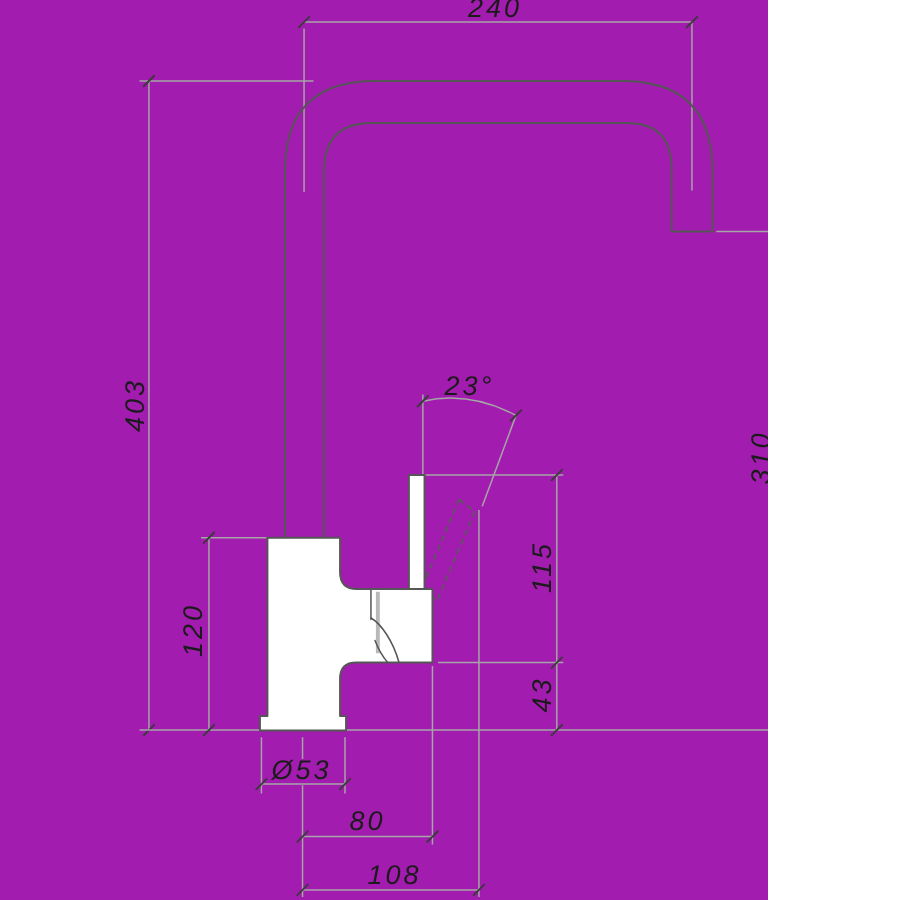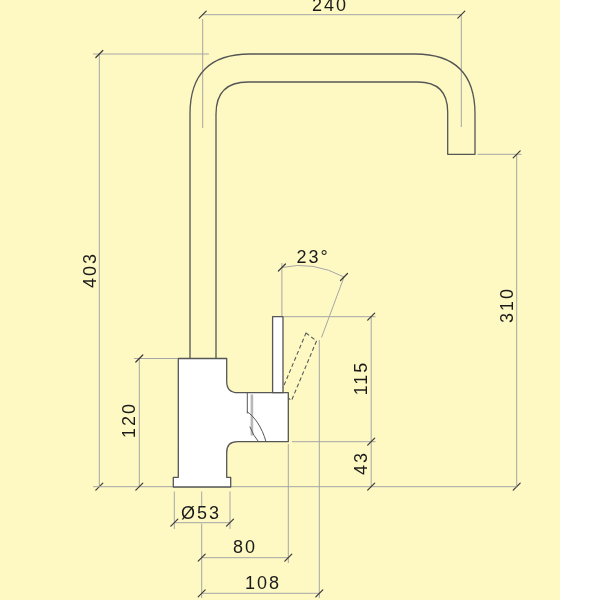--- a/index.html
+++ b/index.html
@@ -1,16 +1,16 @@
 <!DOCTYPE html>
 <html><head>
 <meta charset="utf-8">
 <style>
   html,body{margin:0;padding:0;background:#ffffff;}
-  #stage{position:relative;width:560px;height:600px;background:#fef9c3;overflow:hidden;}
+  #stage{position:relative;width:512px;height:600px;background:#a21caf;overflow:hidden;font-style:italic;}
   svg{position:absolute;left:0;top:0;}
   .ol{stroke:#565656;stroke-width:1.3;fill:none;stroke-linecap:round;stroke-linejoin:round;}
   .olf{stroke:#565656;stroke-width:1.3;fill:#ffffff;stroke-linejoin:round;}
   .thin{stroke:#565656;stroke-width:1;fill:none;stroke-linecap:round;}
   .dim{stroke:#a6a6a6;stroke-width:1;fill:none;stroke-linecap:butt;}
   .tick{stroke:#3a3a3a;stroke-width:1.2;fill:none;stroke-linecap:round;}
   .ghost{stroke:#5a5a5a;stroke-width:1.1;fill:none;stroke-dasharray:4 2.6;stroke-linejoin:round;}
   text{font-family:"Liberation Sans","DejaVu Sans",sans-serif;font-size:18px;fill:#1b1b1b;letter-spacing:2px;}
 </style>
 </head>

